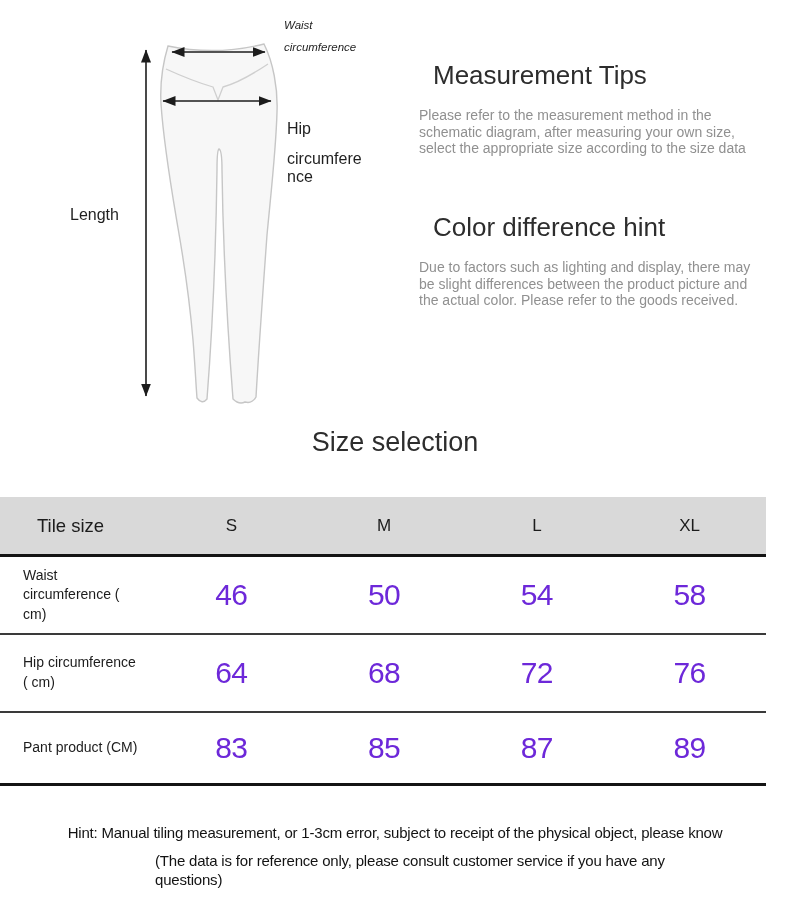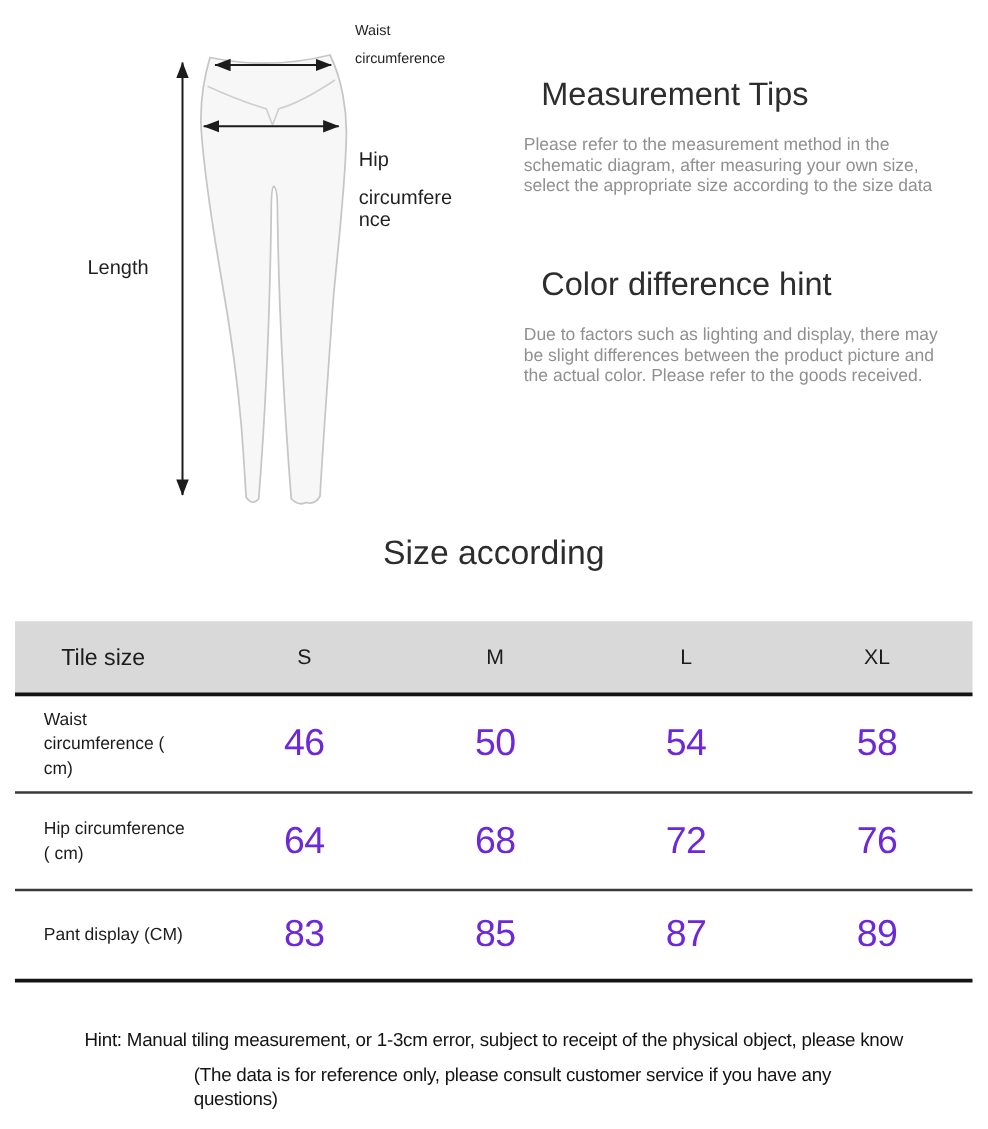--- a/index.html
+++ b/index.html
@@ -3,36 +3,36 @@
 <meta charset="utf-8">
 <style>
   html,body { margin:0; padding:0; background:#fff; }
   #canvas {
     position:relative; width:790px; height:903px; background:#ffffff;
     font-family:"Liberation Sans", sans-serif; color:#1c1c1c; overflow:hidden;
   }
   
   .diagram-svg { position:absolute; left:0; top:0; }
   .diagram-label { position:absolute; color:#1f1f1f; }
-  .waist-label { left:284px; top:19px; font-size:11.5px; }
+  .waist-label { left:284px; top:19px; font-size:11.5px;font-style:italic; }
   .waist-label .l2 { margin-top:10px; width:76px; word-break:break-all; line-height:1.15; }
   .hip-label { left:287px; top:85px; font-size:16px;margin-top:35px; }
   .hip-label .l2 { margin-top:12px; width:82px; word-break:break-all; line-height:1.15; }
   .length-label { left:70px; top:206px; font-size:16px; }
   
   .tips-block { position:absolute; left:417px; width:348px; }
   .tips-measure { top:44px; }
   .tips-color { top:196px; }
   .tips-title { font-size:26px; line-height:1.2; color:#2d2d2d; font-weight:normal; margin:16px; }
   .tips-body { margin:10px 0 0 2px; font-size:14px; line-height:16.5px; color:#909090; }
   
   .size-title { position:absolute; left:0; top:427px; width:790px; text-align:center;
     font-size:27px; color:#2d2d2d; }
   
-  .size-table { position:absolute; left:12px; top:497px; width:766px; }
+  .size-table { position:absolute; left:0; top:497px; width:766px; }
   .t-head {
     height:57px; background:#d9d9d9; display:grid;
     grid-template-columns:155px repeat(4,1fr); align-items:center;
     border-bottom:3px solid #141414;
   }
   .t-head .h-label { padding-left:37px; font-size:18.5px; color:#1c1c1c; }
   .t-head .h-size { text-align:center; font-size:17px; color:#1c1c1c; }
   .t-row {
     height:76px; display:grid; grid-template-columns:155px repeat(4,1fr);
     align-items:center; border-bottom:2px solid #3a3a3a;
@@ -85,21 +85,21 @@
 
   <div class="tips-block tips-measure">
     <h2 class="tips-title">Measurement Tips</h2>
     <p class="tips-body">Please refer to the measurement method in the schematic diagram, after measuring your own size, select the appropriate size according to the size data</p>
   </div>
   <div class="tips-block tips-color">
     <h2 class="tips-title">Color difference hint</h2>
     <p class="tips-body">Due to factors such as lighting and display, there may be slight differences between the product picture and the actual color. Please refer to the goods received.</p>
   </div>
 
-  <div class="size-title">Size according</div>
+  <div class="size-title">Size selection</div>
 
   <div class="size-table">
     <div class="t-head">
       <div class="h-label">Tile size</div>
       <div class="h-size">S</div>
       <div class="h-size">M</div>
       <div class="h-size">L</div>
       <div class="h-size">XL</div>
     </div>
     <div class="t-row narrow">
@@ -110,21 +110,21 @@
       <div class="r-value">58</div>
     </div>
     <div class="t-row narrow">
       <div class="r-label"><span>Hip circumference ( cm)</span></div>
       <div class="r-value">64</div>
       <div class="r-value">68</div>
       <div class="r-value">72</div>
       <div class="r-value">76</div>
     </div>
     <div class="t-row wide">
-      <div class="r-label"><span>Pant display (CM)</span></div>
+      <div class="r-label"><span>Pant product (CM)</span></div>
       <div class="r-value">83</div>
       <div class="r-value">85</div>
       <div class="r-value">87</div>
       <div class="r-value">89</div>
     </div>
   </div>
 
   <div class="hint-line">Hint: Manual tiling measurement, or 1-3cm error, subject to receipt of the physical object, please know</div>
   <div class="note-block">(The data is for reference only, please consult customer service if you have any questions)</div>
 

